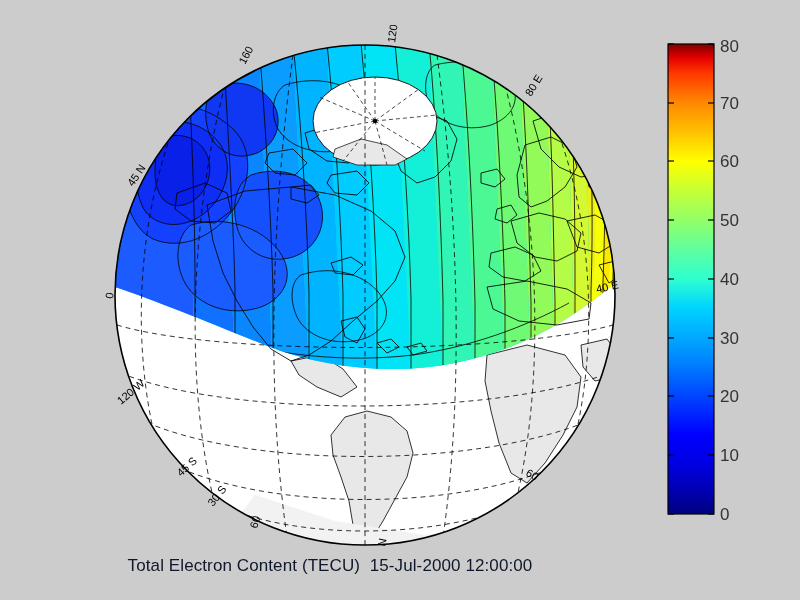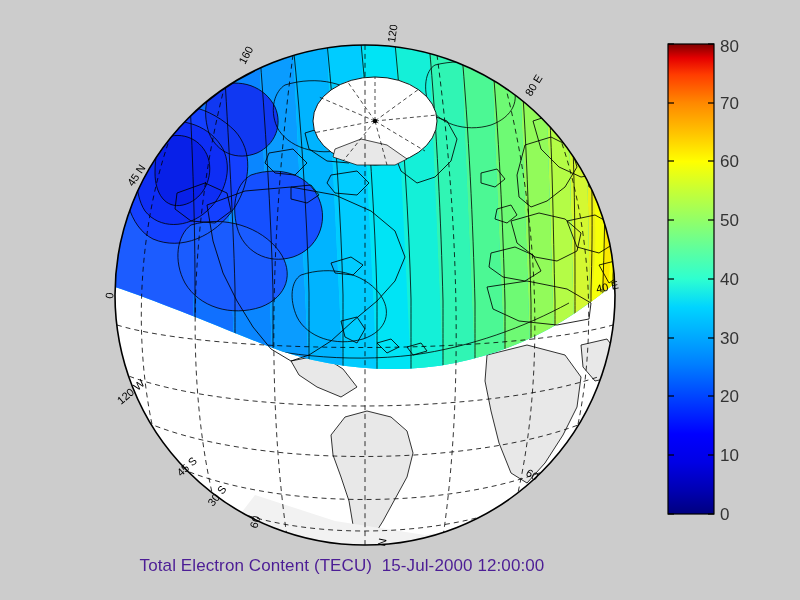--- a/index.html
+++ b/index.html
@@ -33,24 +33,23 @@
   }
   #colorbar-svg { display: block; }
   #figure-title {
     position: absolute;
     left: 0;
     top: 556px;
     width: 660px;
     text-align: center;
     font-size: 17px;
     font-family: "Liberation Sans", sans-serif;
-    color: #4c1d95;
+    color: #0f172a;
     letter-spacing: 0.1px;
     white-space: pre;
-    margin-left: 12px;
   }
   .cb-tick-label {
     font-family: "Liberation Sans", sans-serif;
     font-size: 17px;
     fill: #333333;
   }
   .grid-label {
     font-family: "Liberation Sans", sans-serif;
     font-size: 11px;
     fill: #000000;

